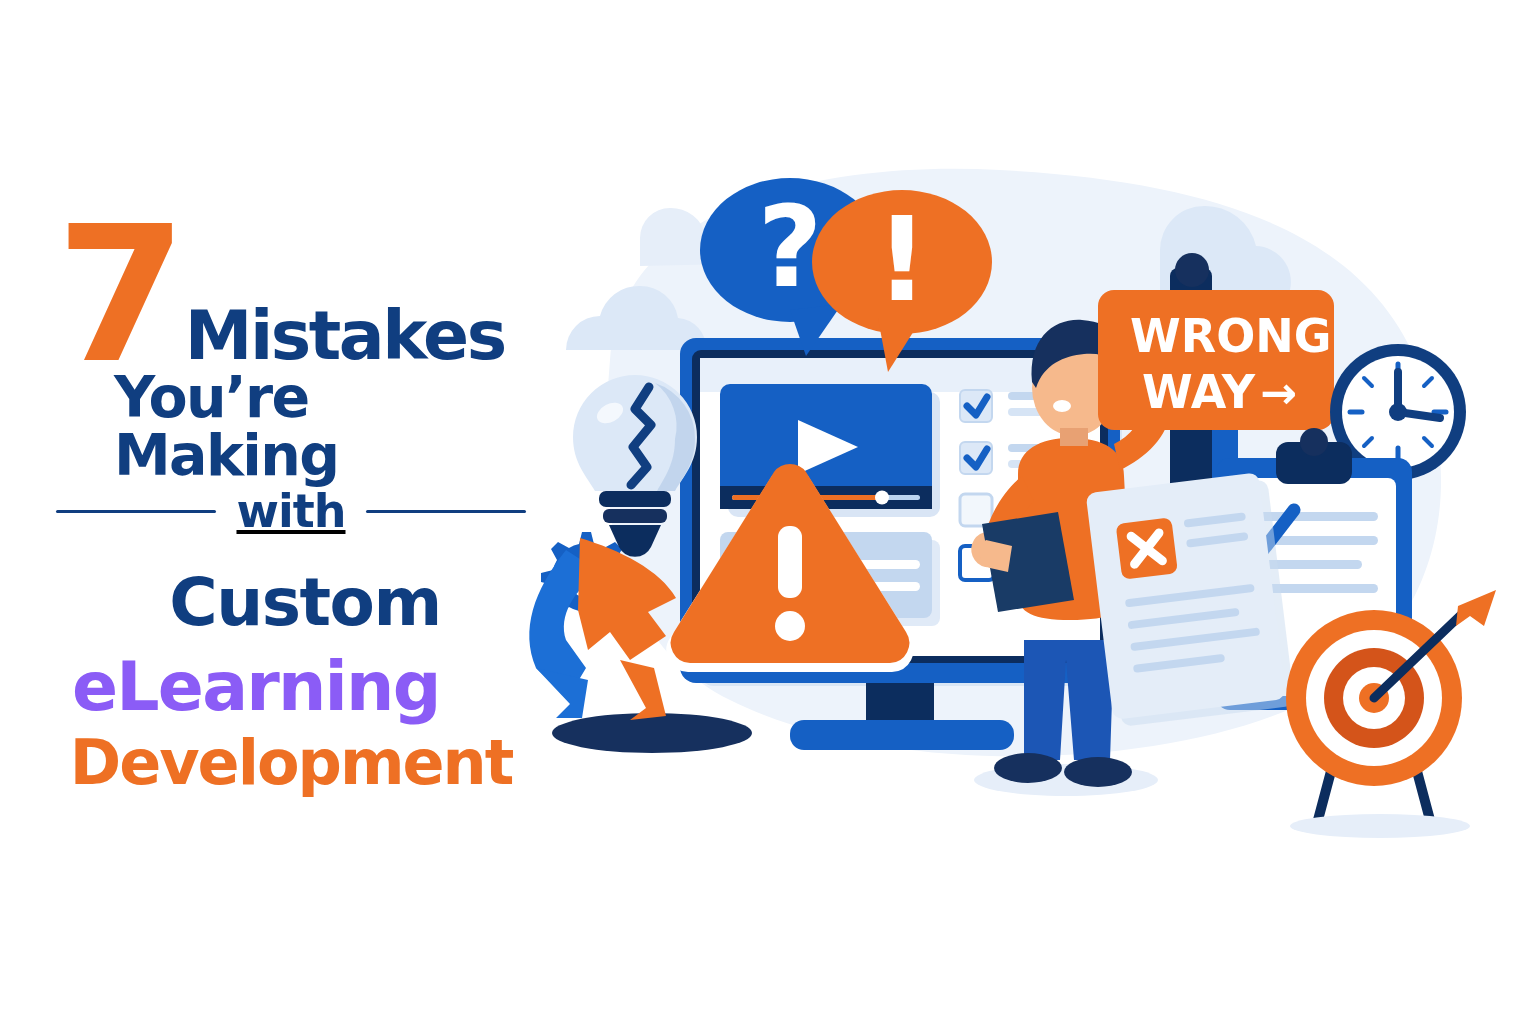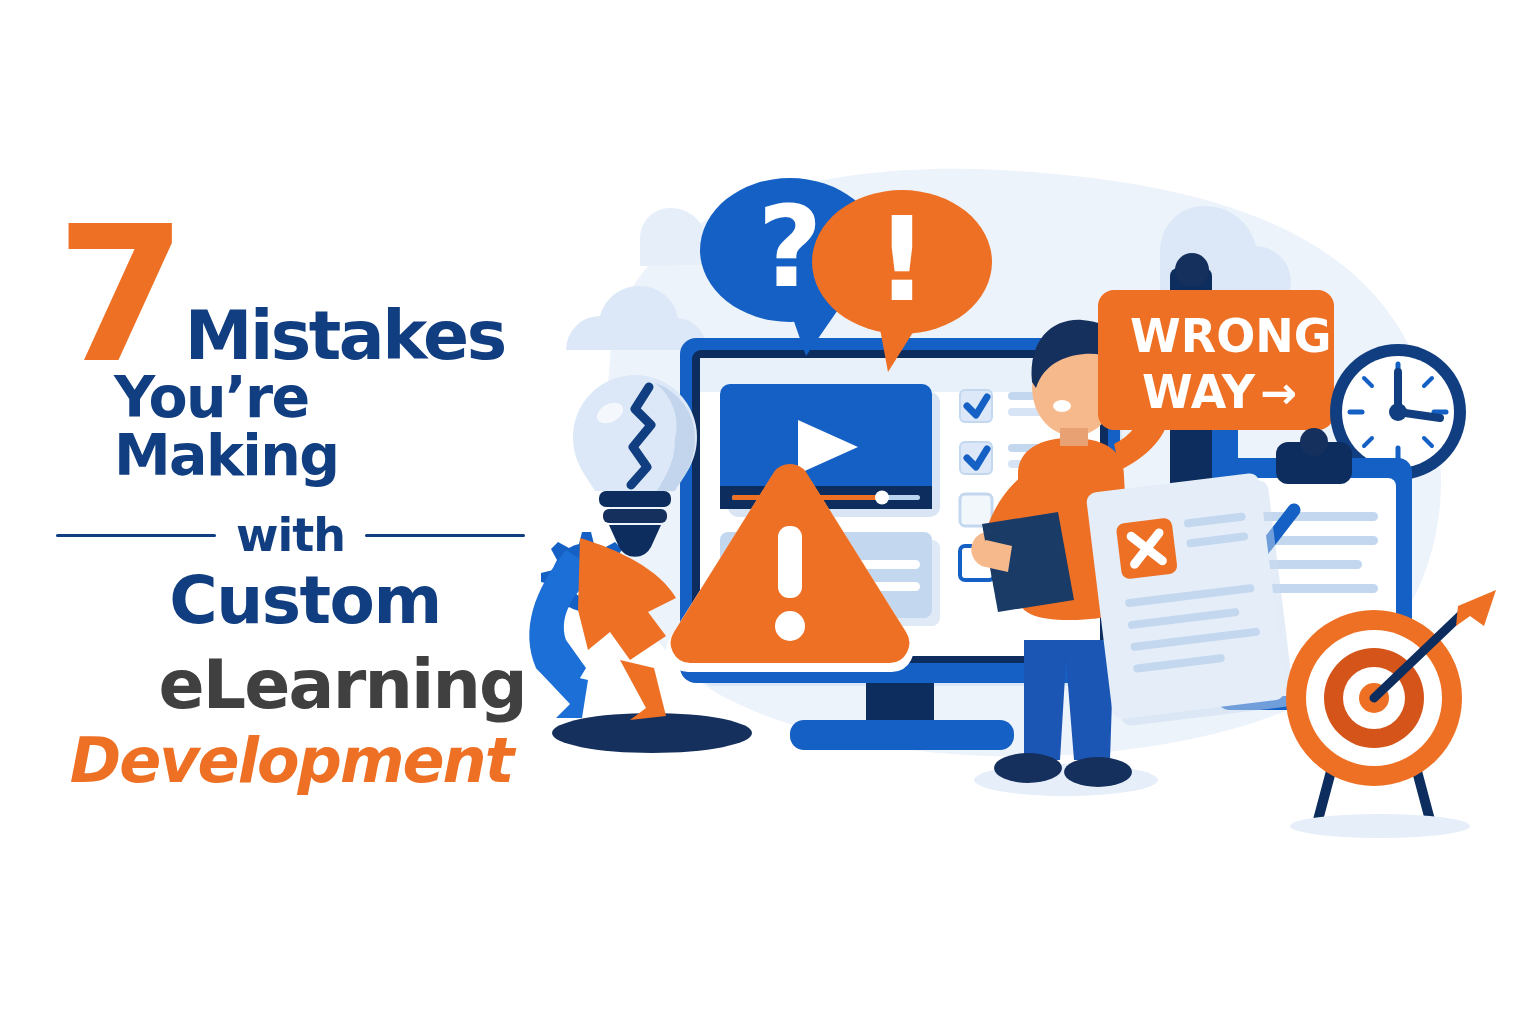--- a/index.html
+++ b/index.html
@@ -27,46 +27,45 @@
     letter-spacing:-2.5px;display:inline-block;margin-left:6px;
     font-family:"DejaVu Sans", sans-serif;
   }
   #word-youremaking{
     font-size:57px;line-height:1.02;font-weight:700;color:#103E80;
     letter-spacing:-1.6px;width:100%;margin-top:2px;
     padding-left:58px;box-sizing:border-box;
     font-family:"DejaVu Sans", sans-serif;
   }
   #with-row{
-    display:flex;align-items:center;
-    margin-top:24px;width:100%;
+    display:flex;align-items:center;justify-content:center;
+    margin-top:0;width:100%;text-decoration:underline;
   }
   .rule{height:3px;background:#103E80;flex:1 1 auto;border-radius:2px;}
   .rule.left{margin-right:20px;max-width:160px;}
   .rule.right{margin-left:20px;max-width:160px;}
   #word-with{
     font-size:46px;font-weight:700;color:#103E80;letter-spacing:-1px;
     white-space:nowrap;font-family:"DejaVu Sans", sans-serif;
   }
   #word-custom{
     font-size:66px;font-weight:700;color:#103E80;letter-spacing:-1.5px;
-    text-align:center;width:100%;
+    text-align:center;width:100%;margin-top:26px;
     padding-left:28px;box-sizing:border-box;
     font-family:"DejaVu Sans", sans-serif;
   }
   #word-elearning{
-    font-size:68px;font-weight:700;color:#404040;letter-spacing:-1.8px;
-    text-align:right;width:100%;margin-top:6px;padding-left:16px;box-sizing:border-box;
+    font-size:68px;font-weight:700;color:#8b5cf6;letter-spacing:-1.8px;
+    text-align:left;width:100%;margin-top:6px;padding-left:16px;box-sizing:border-box;
     font-family:"DejaVu Sans", sans-serif;
   }
   #word-development{
     font-size:62px;font-weight:700;color:#EE7024;letter-spacing:-2px;
     text-align:center;width:100%;margin-top:0px;
     font-family:"DejaVu Sans", sans-serif;
-    font-style:italic;
   }
 
   
   #illustration{position:absolute;left:470px;top:120px;width:1060px;height:740px;}
   #illus-svg{display:block;width:1060px;height:740px;}
 </style>
 </head>
 <body>
 
 <div id="stage">

